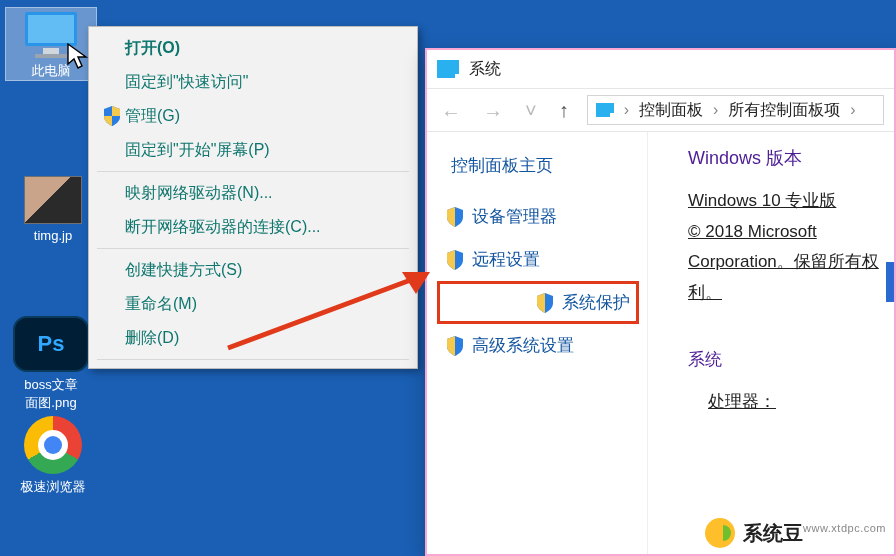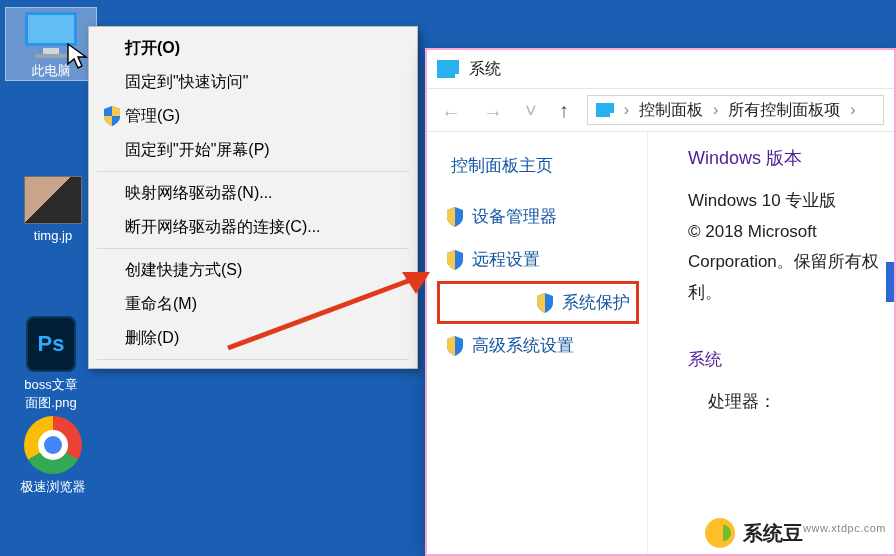--- a/index.html
+++ b/index.html
@@ -9,28 +9,28 @@
 
 .desktop-icon { position: absolute; width: 90px; text-align: center; color: #fff; font-size: 13px; }
 .selected { background: rgba(255,255,255,0.35); outline: 1px solid rgba(255,255,255,0.6); }
 
 
 .thispc-svg { display:block; margin:0 auto; }
 
 
 .thumb { width: 58px; height: 48px; background: #333; margin: 0 auto 4px; border: 1px solid rgba(255,255,255,.3); overflow:hidden; position:relative;}
 .thumb .person { position:absolute; inset:0; background: linear-gradient(135deg,#c9a48a 0 45%, #2a2a2a 45% 100%);}
-.ps-ico { width:50px; height:56px; background:#001e36; border-radius:8px; display:flex; align-items:center; justify-content:center; color:#31a8ff; font-weight:700; font-size:22px; margin:0 auto 4px; border:2px solid #0a3a5c;}
+.ps-ico { width:76px; height:56px; background:#001e36; border-radius:14px; display:flex; align-items:center; justify-content:center; color:#31a8ff; font-weight:700; font-size:22px; margin:0 auto 4px; border:2px solid #0a3a5c;}
 .chrome { width:58px; height:58px; border-radius:50%; background: conic-gradient(#ea4335 0 120deg,#34a853 120deg 240deg,#fbbc05 240deg 360deg); margin:0 auto 4px; position:relative;}
 .chrome::after{content:""; position:absolute; inset:14px; background:#fff; border-radius:50%;}
 .chrome::before{content:""; position:absolute; inset:20px; background:#4285f4; border-radius:50%; z-index:2;}
 
 
 .ctx { position:absolute; left:88px; top:26px; width:330px; background:#f2f2f2; border:1px solid #bcbcbc; box-shadow:3px 3px 8px rgba(0,0,0,.35); padding:4px 0;}
-.ctx-row { display:flex; align-items:center; height:34px; padding:0 14px 0 10px; font-size:16px; color:#000000;}
+.ctx-row { display:flex; align-items:center; height:34px; padding:0 14px 0 10px; font-size:16px; color:#0f766e;}
 .ctx-row .ci { width:26px; display:flex; align-items:center; justify-content:center;}
 .ctx-row .lbl { flex:1; white-space:nowrap;}
 .ctx-row.bold { font-weight:700;}
 .ctx-sep { height:1px; background:#d8d8d8; margin:4px 8px;}
 .ctx-row.hl { outline:3px solid #e03a1a; outline-offset:-3px;}
 
 
 .shield { width:18px; height:20px;}
 .shield path{}
 
@@ -44,21 +44,21 @@
 .upbtn { color:#555;}
 .addr { flex:1; display:flex; align-items:center; gap:10px; border:1px solid #d4d4d4; height:30px; padding:0 8px; font-size:16px; color:#222;}
 .addr .sep{ color:#888;}
 .body { display:flex; height:calc(100% - 82px);}
 .left { width:220px; padding:16px 8px 0 10px;}
 .left h4 { color:#1456a0; font-size:17px; font-weight:400; margin:6px 0 18px 14px;}
 .lrow { display:flex; align-items:center; gap:8px; padding:7px 6px; font-size:17px; color:#1456a0; border:3px solid transparent;}
 .lrow.hl { border-color:#e03a1a;justify-content:flex-end;}
 .right { flex:1; padding:14px 8px 0 40px; border-left:1px solid #eee;}
 .sectitle { font-size:18px; color:#4c1d95; margin-bottom:16px;}
-.info { font-size:17px; line-height:1.8; color:#222;}
+.info { font-size:17px; line-height:1.8; color:#222;text-decoration:underline;}
 .edge { position:absolute; right:0; top:212px; width:8px; height:40px; background:#2a6ad0;}
 
 
 .arrow { position:absolute; left:220px; top:260px; pointer-events:none;}
 
 
 .wm { position:absolute; right:10px; bottom:8px; display:flex; align-items:center; gap:8px;}
 .wm .ball{ width:30px; height:30px; border-radius:50%; background:#ffbf2b; position:relative;}
 .wm .ball::after{content:""; position:absolute; right:4px; top:7px; width:8px; height:16px; border-radius:0 8px 8px 0; background:#6fbf2e;}
 .wm .txt { display:flex; flex-direction:row; line-height:1.05;}

